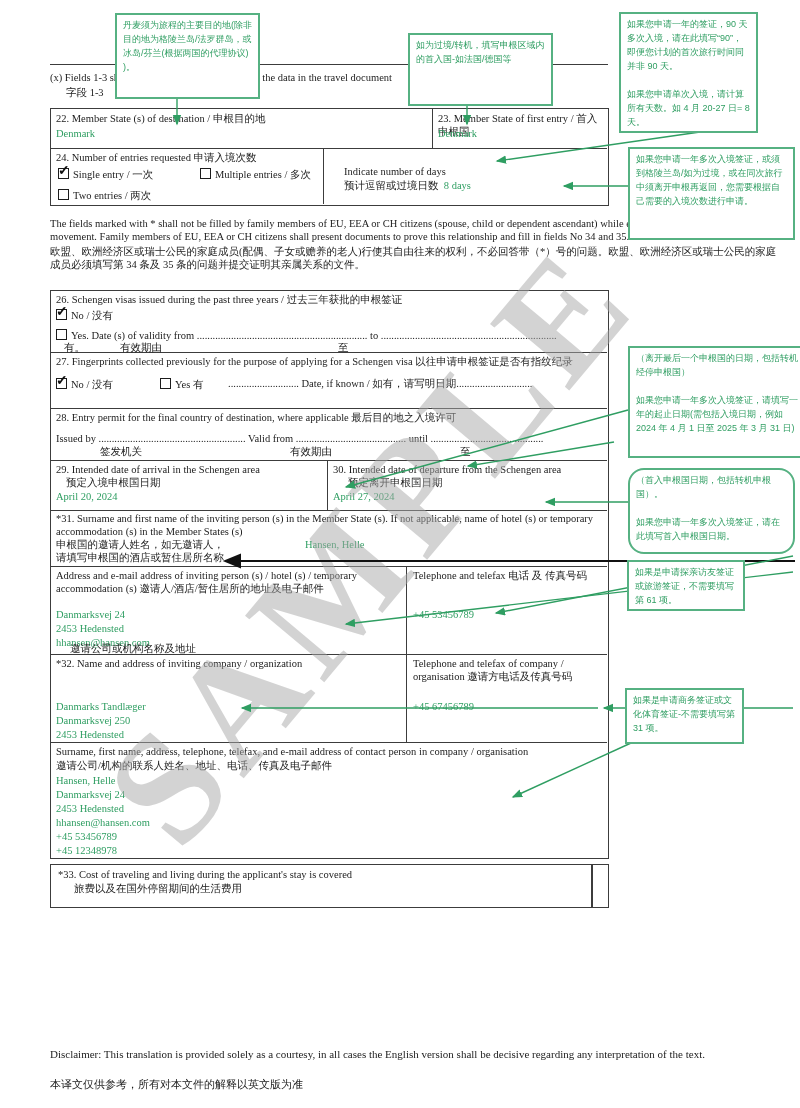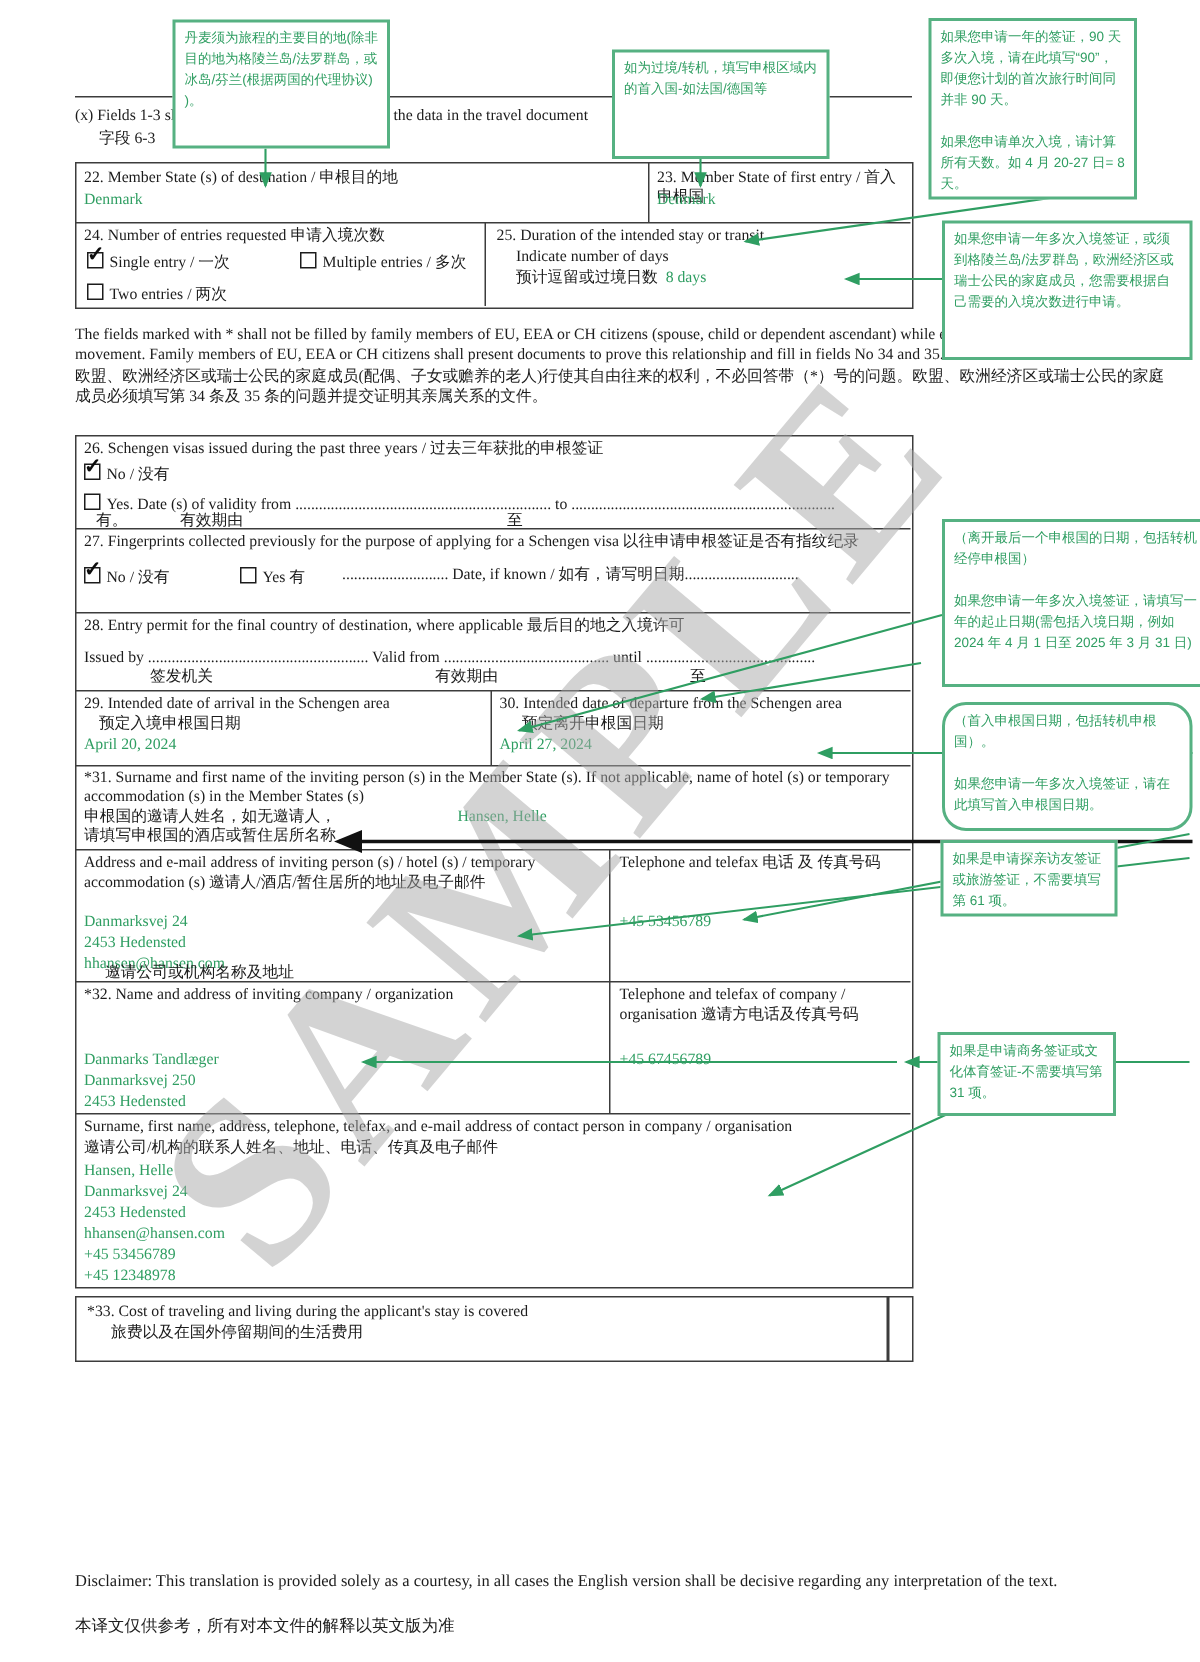--- a/index.html
+++ b/index.html
@@ -23,21 +23,21 @@
 </style>
 </head>
 <body>
 
 <div class="page">
 
   <div class="watermark">SAMPLE</div>
 
   <div class="line-h" style="left:50px;top:64px;width:558px;"></div>
   <div class="abs z1" style="left:50px;top:71px;width:600px;">(x) Fields 1-3 shall be filled in in accordance with the data in the travel document</div>
-  <div class="abs z1" style="left:66px;top:86px;">字段 6-3</div>
+  <div class="abs z1" style="left:66px;top:86px;">字段 1-3</div>
 
   <div class="boxb" style="left:50px;top:108px;width:557px;height:96px;"></div>
   <div class="line-v" style="left:432px;top:108px;height:40px;"></div>
   <div class="line-h" style="left:50px;top:148px;width:557px;"></div>
   <div class="line-v" style="left:323px;top:148px;height:56px;"></div>
 
   <div class="abs z1" style="left:56px;top:112px;width:370px;">22. Member State (s) of destination / 申根目的地</div>
   <div class="abs z1 green" style="left:56px;top:127px;">Denmark</div>
   <div class="abs z1" style="left:438px;top:112px;width:168px;">23. Member State of first entry / 首入申根国</div>
   <div class="abs z1 green" style="left:438px;top:127px;">Denmark</div>
@@ -46,21 +46,20 @@
   <div class="abs z1" style="left:58px;top:167px;font-family:Liberation Serif, serif;">
     <span class="cb checked"></span><span>Single entry / 一次</span>
   </div>
   <div class="abs z1" style="left:200px;top:167px;">
     <span class="cb"></span><span>Multiple entries / 多次</span>
   </div>
   <div class="abs z1" style="left:58px;top:188px;">
     <span class="cb"></span><span>Two entries / 两次</span>
   </div>
 
-  <div class="abs z1" style="left:331px;top:151px;width:272px;">25. Duration of the intended stay or transit</div>
   <div class="abs z1" style="left:344px;top:165px;">Indicate number of days</div>
   <div class="abs z1" style="left:344px;top:179px;"><span>预计逗留或过境日数</span>&nbsp;&nbsp;<span class="green">8 days</span></div>
 
   <div class="abs z1" style="left:50px;top:217px;width:734px;">The fields marked with * shall not be filled by family members of EU, EEA or CH citizens (spouse, child or dependent ascendant) while exercising their right to free movement. Family members of EU, EEA or CH citizens shall present documents to prove this relationship and fill in fields No 34 and 35.</div>
   <div class="abs z1" style="left:50px;top:245px;width:734px;">欧盟、欧洲经济区或瑞士公民的家庭成员(配偶、子女或赡养的老人)行使其自由往来的权利，不必回答带（*）号的问题。欧盟、欧洲经济区或瑞士公民的家庭成员必须填写第 34 条及 35 条的问题并提交证明其亲属关系的文件。</div>
 
   <div class="boxb" style="left:50px;top:290px;width:557px;height:567px;"></div>
   <div class="line-h" style="left:50px;top:352px;width:557px;"></div>
   <div class="line-h" style="left:50px;top:408px;width:557px;"></div>
   <div class="line-h" style="left:50px;top:460px;width:557px;"></div>
@@ -163,21 +162,21 @@
     <line x1="793" y1="708" x2="604" y2="708" stroke="#2f9e62" stroke-width="1.4" marker-end="url(#ag)"></line>
     <line x1="598" y1="708" x2="242" y2="708" stroke="#2f9e62" stroke-width="1.4" marker-end="url(#ag)"></line>
     <line x1="631" y1="743" x2="513" y2="797" stroke="#2f9e62" stroke-width="1.4" marker-end="url(#ag)"></line>
   </svg>
 
   <div class="callout" style="left:115px;top:13px;width:145px;height:86px;">丹麦须为旅程的主要目的地(除非目的地为格陵兰岛/法罗群岛，或冰岛/芬兰(根据两国的代理协议) )。</div>
   <div class="callout" style="left:408px;top:33px;width:145px;height:73px;">如为过境/转机，填写申根区域内的首入国-如法国/德国等</div>
   <div class="callout" style="left:619px;top:12px;width:139px;height:121px;">如果您申请一年的签证，90 天多次入境，请在此填写“90”，即便您计划的首次旅行时间同并非 90 天。
 
 如果您申请单次入境，请计算所有天数。如 4 月 20-27 日= 8 天。</div>
-  <div class="callout" style="left:628px;top:147px;width:167px;height:93px;">如果您申请一年多次入境签证，或须到格陵兰岛/法罗群岛，欧洲经济区或瑞士公民的家庭成员，您需要根据自己需要的入境次数进行申请。</div>
+  <div class="callout" style="left:628px;top:147px;width:167px;height:93px;">如果您申请一年多次入境签证，或须到格陵兰岛/如为过境，或在同次旅行中须离开申根再返回，您需要根据自己需要的入境次数进行申请。</div>
   <div class="callout" style="left:628px;top:346px;width:185px;height:112px;">（离开最后一个申根国的日期，包括转机经停申根国）
 
 如果您申请一年多次入境签证，请填写一年的起止日期(需包括入境日期，例如 2024 年 4 月 1 日至 2025 年 3 月 31 日)</div>
   <div class="callout" style="left:628px;top:468px;width:167px;height:86px;border-radius:16px;">（首入申根国日期，包括转机申根国）。
 
 如果您申请一年多次入境签证，请在此填写首入申根国日期。</div>
   <div class="callout" style="left:627px;top:560px;width:118px;height:51px;">如果是申请探亲访友签证或旅游签证，不需要填写第 61 项。</div>
   <div class="callout" style="left:625px;top:688px;width:119px;height:56px;">如果是申请商务签证或文化体育签证-不需要填写第 31 项。</div>
 
 </div>

